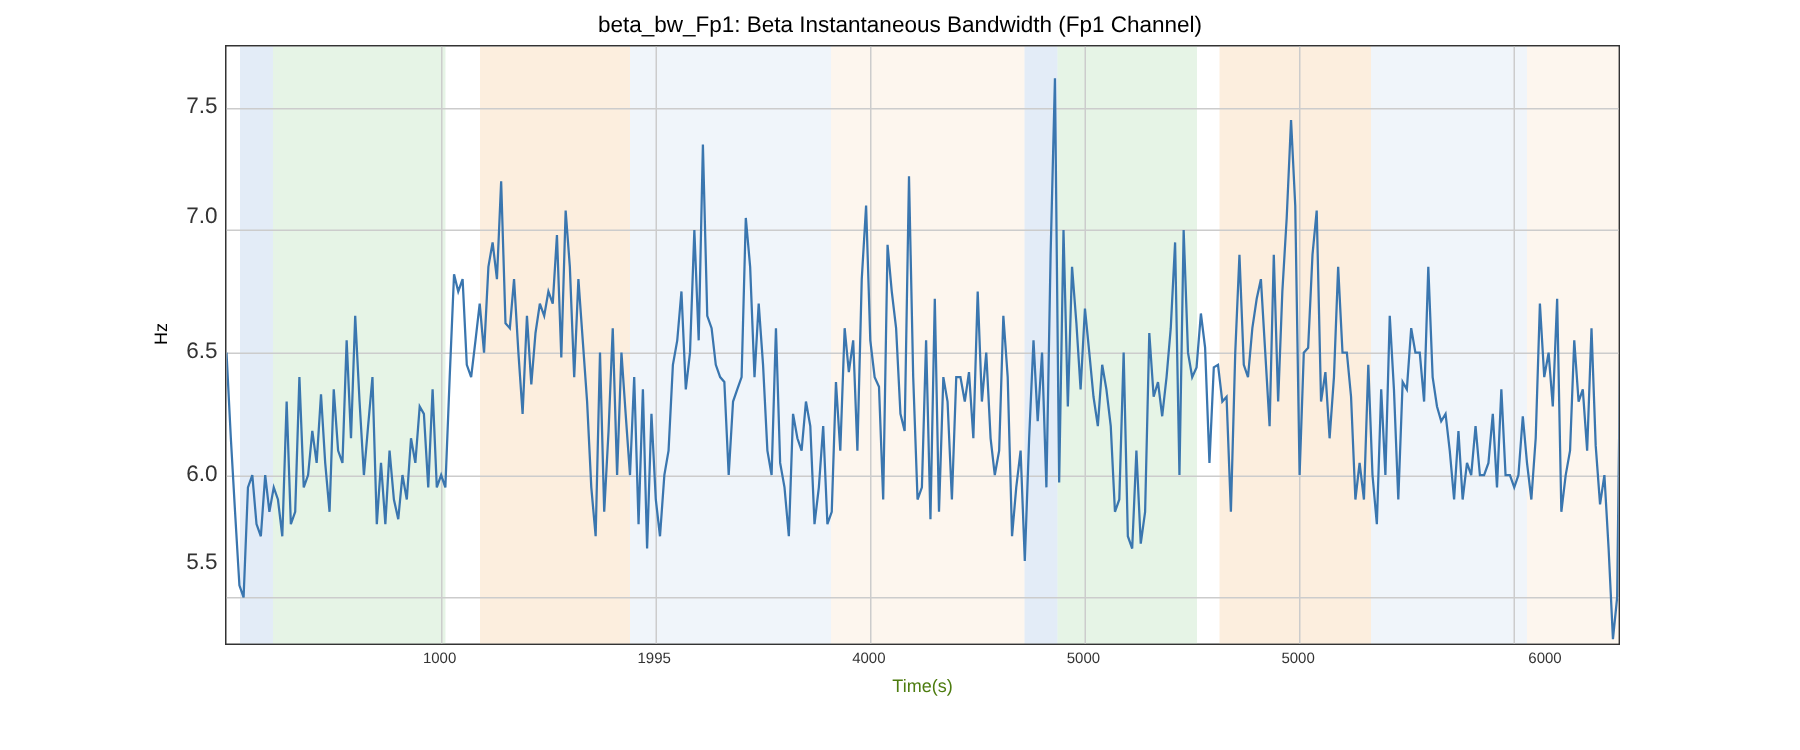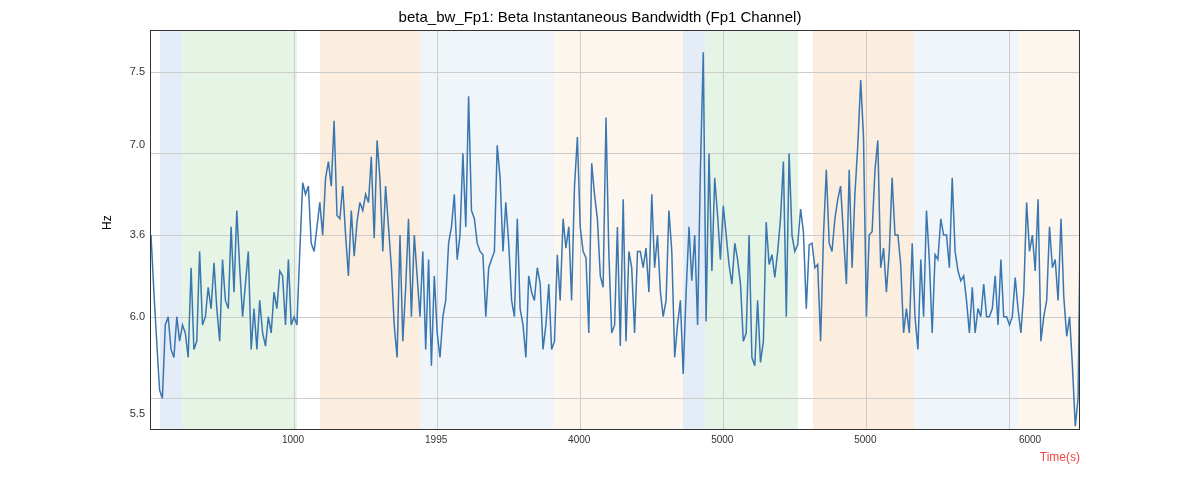--- a/index.html
+++ b/index.html
@@ -44,34 +44,34 @@
     transform: rotate(-90deg);
     transform-origin: left top;
     font-size: 12px;
     color: #000;
   }
   .xlabel {
     position: absolute;
     left: 150px;
     top: 450px;
     width: 930px;
-    text-align: right;
+    text-align: center;
     font-size: 12px;
-    color: #ef4444;
+    color: #4d7c0f;
   }
   .xtick {
     position: absolute;
     font-size: 10px;
     color: #333;
     transform: translateX(-50%);
     top: 434px;
   }
   .ytick {
     position: absolute;
-    font-size: 11px;
+    font-size: 15px;
     color: #333;
     transform: translateY(-50%);
     right: 1055px;
     text-align: center;
   }
   .gridline-v {
     position: absolute;
     top: 0;
     width: 0;
     height: 400px;
@@ -150,18 +150,18 @@
 
 <div id="xticks">
     <div class="xtick" style="left: 293.077px;">1000</div>
     <div class="xtick" style="left: 436.154px;">1995</div>
     <div class="xtick" style="left: 579.231px;">4000</div>
     <div class="xtick" style="left: 722.308px;">5000</div>
     <div class="xtick" style="left: 865.385px;">5000</div>
     <div class="xtick" style="left: 1030px;">6000</div>
   </div>
 <div id="yticks">
-    <div class="ytick" style="top: 413px;">5.5</div>
+    <div class="ytick" style="top: 375px;">5.5</div>
     <div class="ytick" style="top: 315.714px;">6.0</div>
-    <div class="ytick" style="top: 234.082px;">3.6</div>
+    <div class="ytick" style="top: 234.082px;">6.5</div>
     <div class="ytick" style="top: 144px;">7.0</div>
     <div class="ytick" style="top: 70.8163px;">7.5</div>
   </div>
 
 </body></html>

